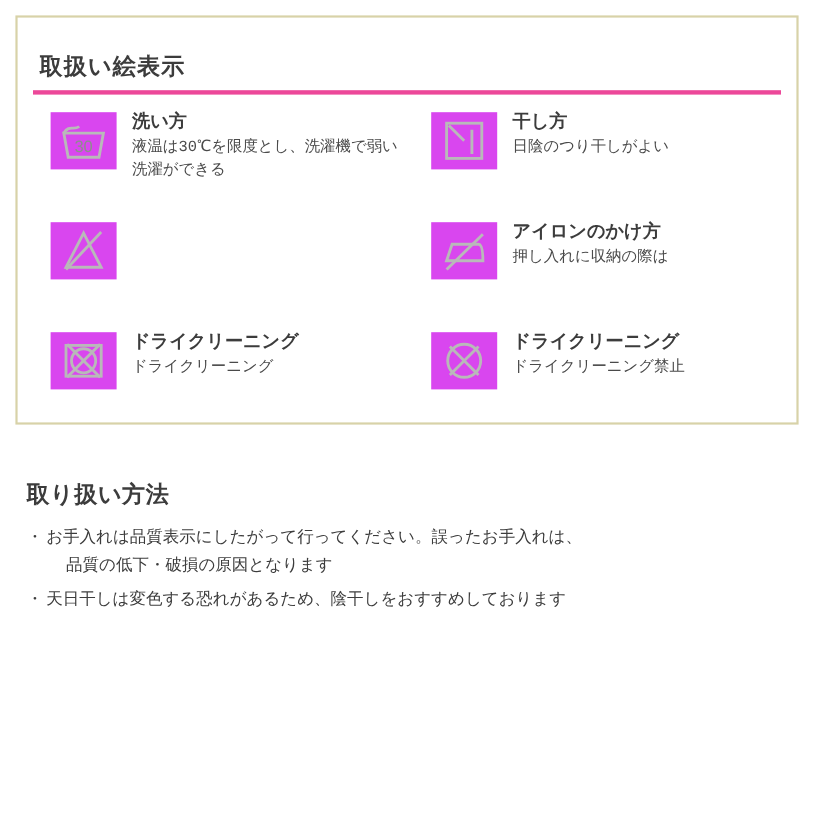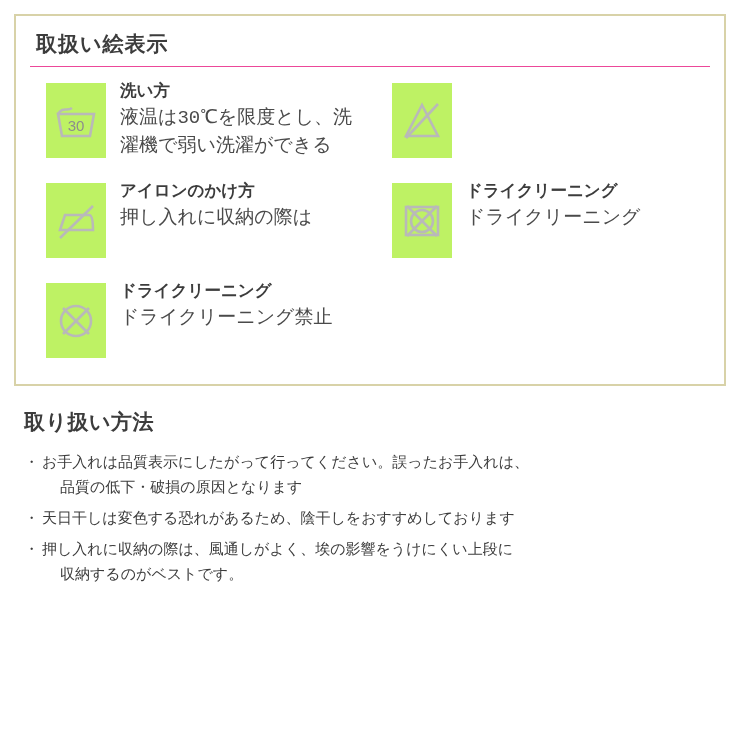--- a/index.html
+++ b/index.html
@@ -33,44 +33,44 @@
     border: 2px solid #d8d2a8;
     background: #ffffff;
   }
 
   .care-title {
     font-size: 21px;
     font-weight: bold;
     color: #3c3c3c;
     letter-spacing: 1px;
     padding: 14px 0 8px 18px;
-    border-bottom: 1px solid #ec4899;
-    margin: 0 14px 0 14px;
+    border-bottom: 4px solid #ec4899;
+    margin: 16px 14px 0 14px;
     padding-left: 6px;
   }
 
   .care-grid {
     display: grid;
     grid-template-columns: 1fr 1fr;
     grid-auto-rows: 100px;
     padding: 14px 8px 0 8px;
     column-gap: 0px;
   }
 
   .care-item {
     display: flex;
     align-items: flex-start;
     padding-left: 22px;
     box-sizing: border-box;
   }
 
   .sym-box {
     width: 60px;
-    height: 75px;
-    background: #bef264;
+    height: 52px;
+    background: #d946ef;
     flex: 0 0 60px;
     display: flex;
     align-items: center;
     justify-content: center;
     margin-top: 2px;
   }
 
   .care-text {
     margin-left: 14px;
     padding-top: 0px;
@@ -79,31 +79,31 @@
 
   .care-label {
     font-size: 16.5px;
     font-weight: bold;
     color: #3c3c3c;
     line-height: 1.35;
     margin-bottom: 2px;
   }
 
   .care-desc {
-    font-size: 19px;
+    font-size: 14px;
     color: #4a4a4a;
     line-height: 1.45;
     max-width: 260px;
   }
 
   
   .method {
     position: absolute;
     left: 14px;
-    top: 391px;
+    top: 418px;
     width: 712px;
   }
 
   .method-title {
     font-size: 21px;
     font-weight: bold;
     color: #3c3c3c;
     padding-left: 10px;
     margin-bottom: 14px;
     letter-spacing: 0.5px;
@@ -157,20 +157,33 @@
             <path d="M5 16 C10 8, 14 14, 19 10" fill="none" stroke="#b9b9b9" stroke-width="2.6"></path>
             <text x="23" y="33" text-anchor="middle" font-family="'Liberation Sans', sans-serif" font-size="15" fill="#8d8d8d">30</text>
           </svg>
         </div>
         <div class="care-text">
           <div class="care-label">洗い方</div>
           <div class="care-desc">液温は30℃を限度とし、洗濯機で弱い洗濯ができる</div>
         </div>
       </div>
 
+      <div class="care-item">
+        <div class="sym-box">
+          <svg width="46" height="46" viewBox="0 0 46 46" aria-hidden="true">
+            <rect x="7" y="7" width="32" height="32" fill="none" stroke="#b9b9b9" stroke-width="2.6"></rect>
+            <line x1="9" y1="9" x2="23" y2="23" stroke="#b9b9b9" stroke-width="2.6"></line>
+            <line x1="30" y1="13" x2="30" y2="35" stroke="#b9b9b9" stroke-width="2.6"></line>
+          </svg>
+        </div>
+        <div class="care-text">
+          <div class="care-label">干し方</div>
+          <div class="care-desc">日陰のつり干しがよい</div>
+        </div>
+      </div>
 
       <div class="care-item">
         <div class="sym-box">
           <svg width="46" height="46" viewBox="0 0 46 46" aria-hidden="true">
             <path d="M23 7 L39 38 L7 38 Z" fill="none" stroke="#b9b9b9" stroke-width="2.6"></path>
             <line x1="7" y1="40" x2="39" y2="6" stroke="#b9b9b9" stroke-width="2.6"></line>
           </svg>
         </div>
         <div class="care-text">
         </div>
@@ -224,20 +237,16 @@
   <section class="method">
     <h2 class="method-title">取り扱い方法</h2>
     <ul class="method-list">
       <li>
         <span class="bullet">・</span><span class="cont">お手入れは品質表示にしたがって行ってください。誤ったお手入れは、</span>
         <span class="indent-line">品質の低下・破損の原因となります</span>
       </li>
       <li>
         <span class="bullet">・</span><span class="cont">天日干しは変色する恐れがあるため、陰干しをおすすめしております</span>
       </li>
-      <li>
-        <span class="bullet">・</span><span class="cont">押し入れに収納の際は、風通しがよく、埃の影響をうけにくい上段に</span>
-        <span class="indent-line">収納するのがベストです。</span>
-      </li>
     </ul>
   </section>
 
 </div>
 
 </body></html>

